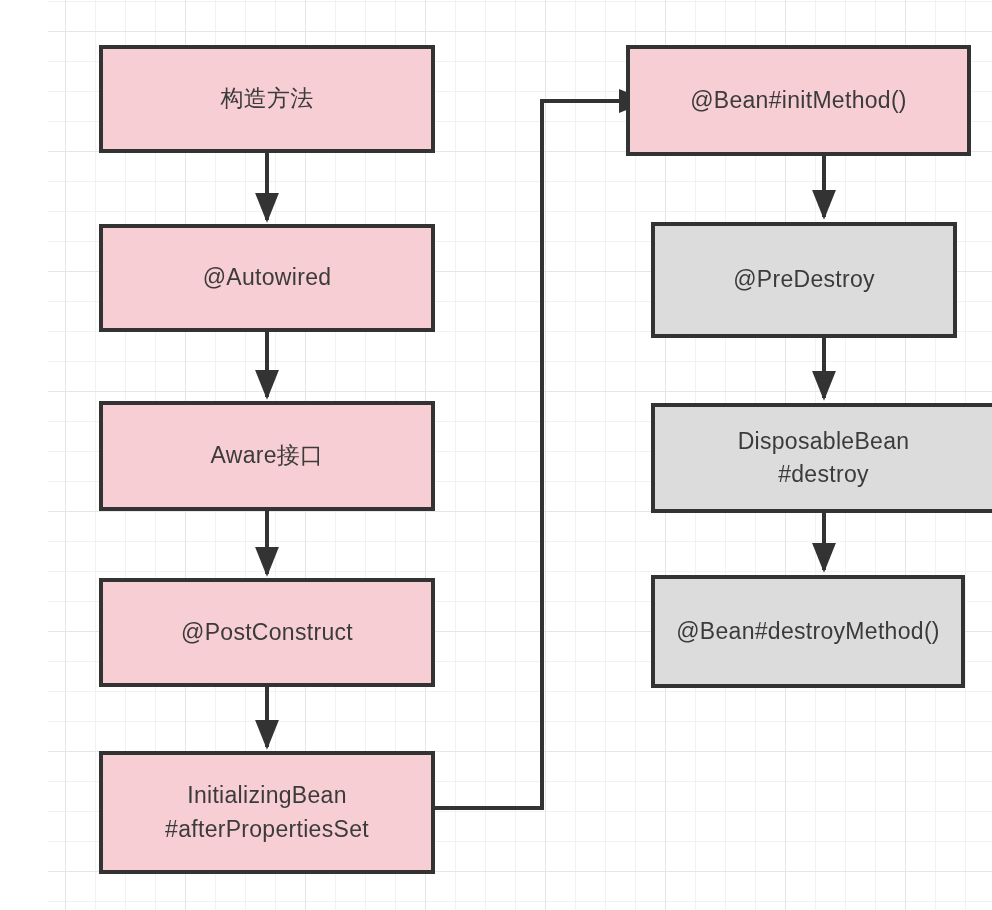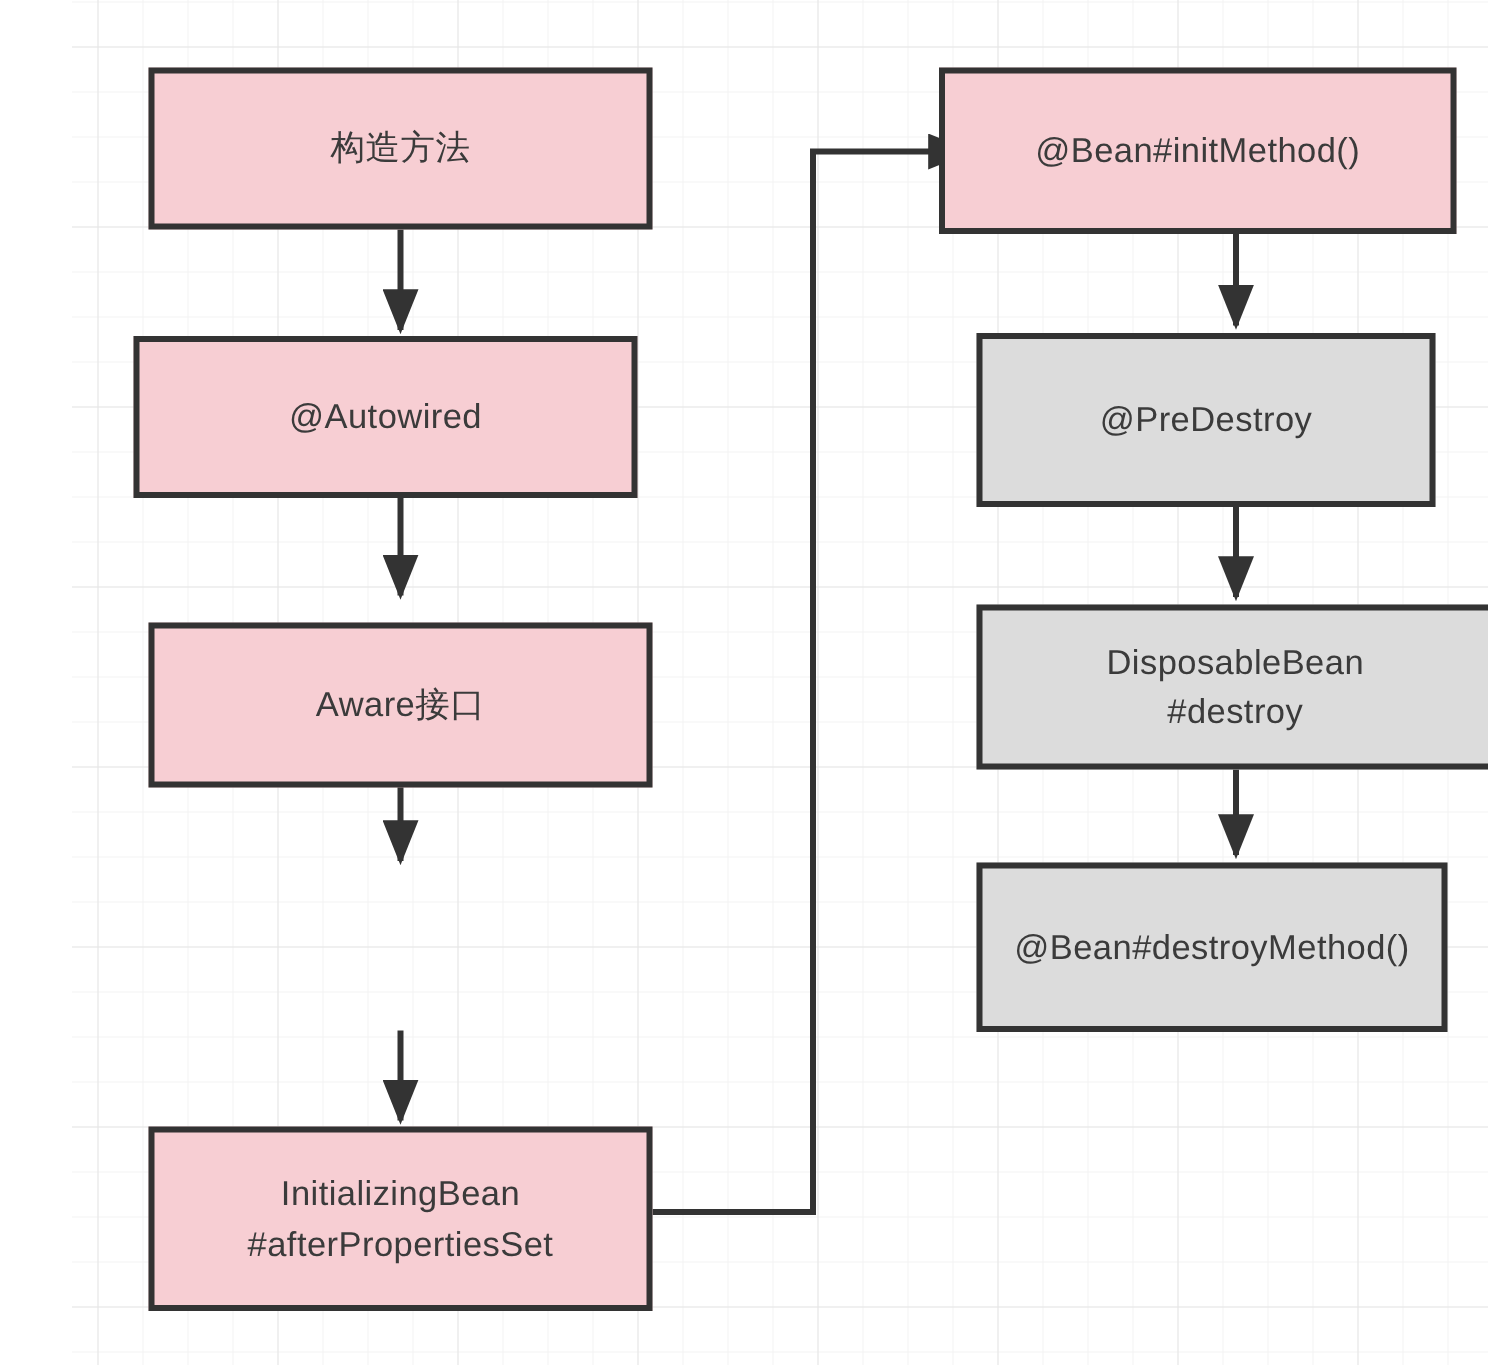--- a/index.html
+++ b/index.html
@@ -34,22 +34,22 @@
     line-height: 1.45;
     color: #3b3b3b;
     white-space: pre-line;
     letter-spacing: 0.3px;
   }
   .node.pink { background: #f7ced3; }
   .node.gray { background: #dcdcdc; }
 
   
   .n-construct   { left: 51px;  top: 45px;  width: 336px; height: 108px; }
-  .n-autowired   { left: 41px;  top: 224px; width: 336px; height: 108px; }
-  .n-aware       { left: 51px;  top: 415px; width: 336px; height: 110px; }
+  .n-autowired   { left: 51px;  top: 224px; width: 336px; height: 108px; }
+  .n-aware       { left: 51px;  top: 401px; width: 336px; height: 110px; }
   .n-postconstruct{ left: 51px; top: 578px; width: 336px; height: 109px; }
   .n-initializing{ left: 51px;  top: 751px; width: 336px; height: 123px; }
 
   
   .n-initmethod  { left: 578px; top: 45px;  width: 345px; height: 111px; }
   .n-predestroy  { left: 603px; top: 222px; width: 306px; height: 116px; }
   .n-disposable  { left: 603px; top: 403px; width: 345px; height: 110px; }
   .n-destroymethod{ left: 603px; top: 575px; width: 314px; height: 113px; }
 
   .edges-svg {
@@ -91,20 +91,23 @@
   </div>
 
   <div class="node pink n-autowired">
     <span>@Autowired</span>
   </div>
 
   <div class="node pink n-aware">
     <span>Aware接口</span>
   </div>
 
+  <div class="node pink n-postconstruct">
+    <span>@PostConstruct</span>
+  </div>
 
   <div class="node pink n-initializing">
     <span>InitializingBean
 #afterPropertiesSet</span>
   </div>
 
   <div class="node pink n-initmethod">
     <span>@Bean#initMethod()</span>
   </div>
 

